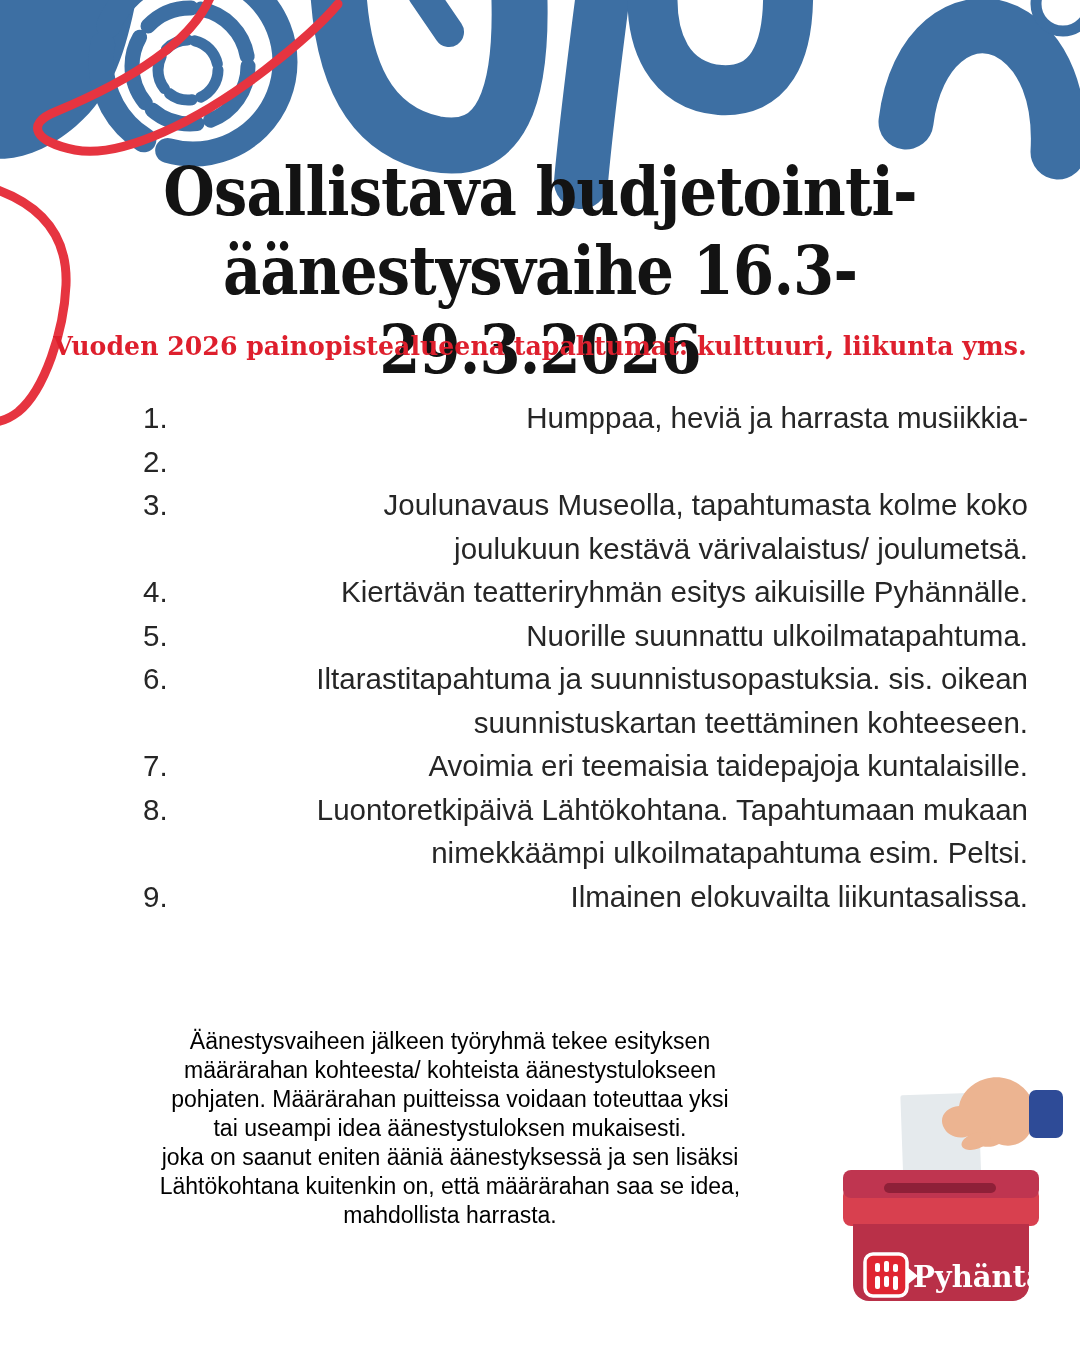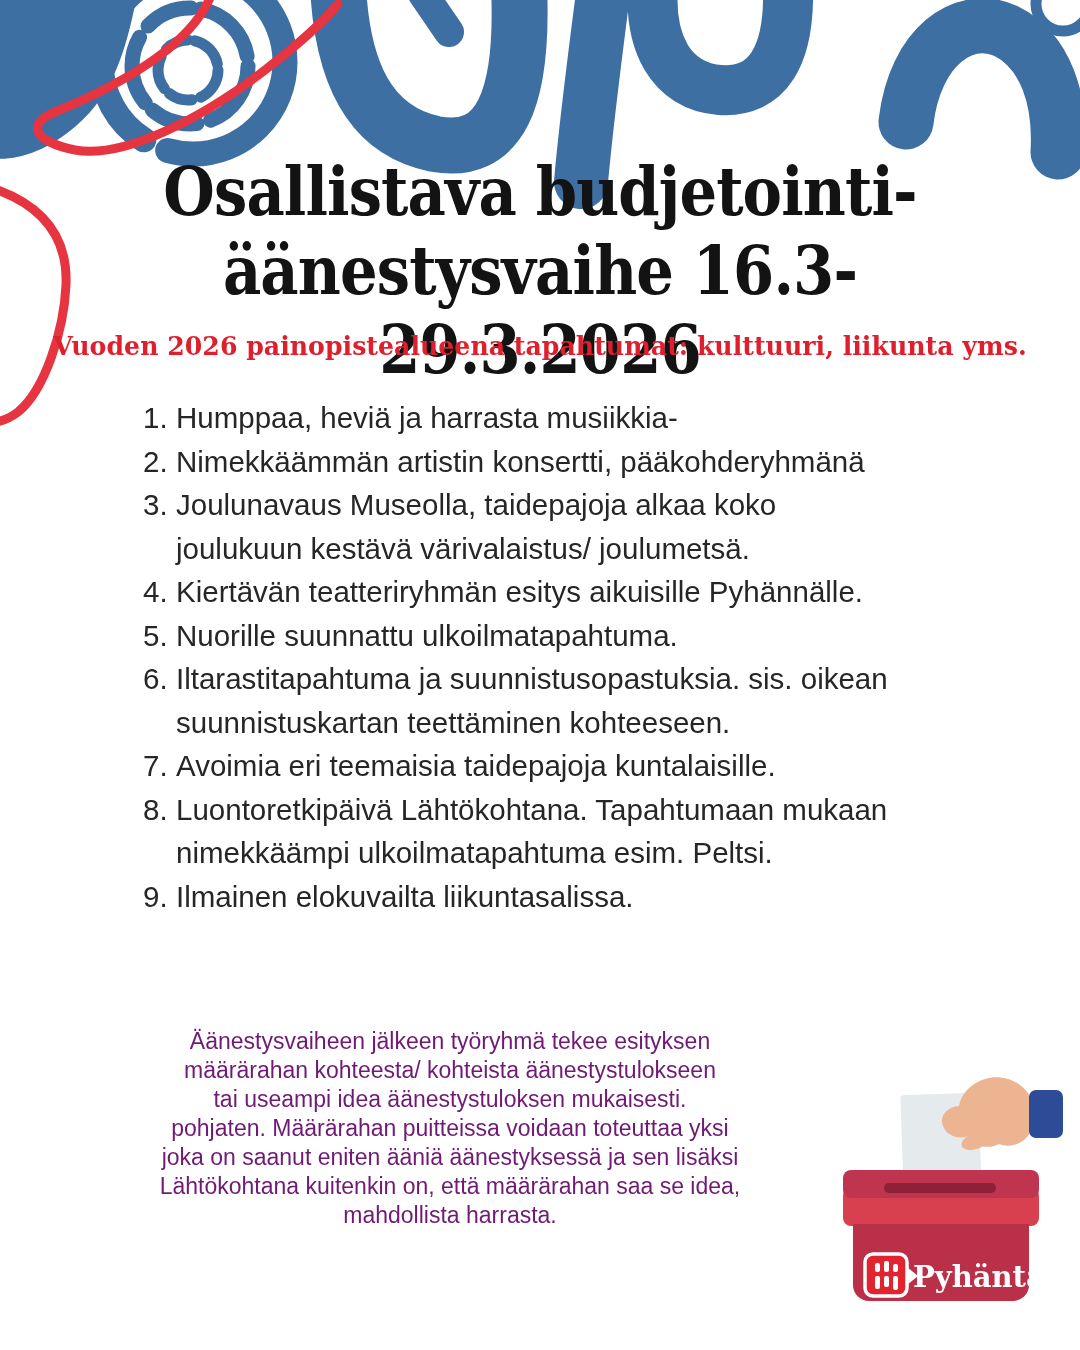--- a/index.html
+++ b/index.html
@@ -28,25 +28,25 @@
     font-weight:700;font-size:26px;line-height:32px;
     transform:scaleX(.97);transform-origin:50% 50%;
   }
 
   .ideas{
     position:absolute;left:143px;top:396px;width:885px;
     color:#262626;font-size:29.5px;line-height:43.5px;
   }
   .li{display:flex;align-items:flex-start;}
   .num{flex:0 0 33px;}
-  .itext{flex:1;}
+  .itext{flex:1;text-align:right;}
 
   .footer{
     position:absolute;left:95px;top:1027px;width:710px;
-    text-align:center;color:#701a75;
+    text-align:center;color:#000000;
     font-size:23px;line-height:29px;
   }
 
   .ballot{position:absolute;left:828px;top:1058px;}
   .logo-text{
     font-family:"DejaVu Serif","Liberation Serif",serif;
     font-weight:700;font-size:29px;
   }
 </style>
 </head>
@@ -89,27 +89,26 @@
   <div class="ideas">
     <div class="li">
       <span class="num">1.</span>
       <span class="itext">
         <div>Humppaa, heviä ja harrasta musiikkia-</div>
       </span>
     </div>
     <div class="li">
       <span class="num">2.</span>
       <span class="itext">
-        <div>Nimekkäämmän artistin konsertti, pääkohderyhmänä</div>
       </span>
     </div>
     <div class="li">
       <span class="num">3.</span>
       <span class="itext">
-        <div>Joulunavaus Museolla, taidepajoja alkaa koko</div>
+        <div>Joulunavaus Museolla, tapahtumasta kolme koko</div>
         <div>joulukuun kestävä värivalaistus/ joulumetsä.</div>
       </span>
     </div>
     <div class="li">
       <span class="num">4.</span>
       <span class="itext">
         <div>Kiertävän teatteriryhmän esitys aikuisille Pyhännälle.</div>
       </span>
     </div>
     <div class="li">
@@ -142,22 +141,22 @@
       <span class="num">9.</span>
       <span class="itext">
         <div>Ilmainen elokuvailta liikuntasalissa.</div>
       </span>
     </div>
   </div>
 
   <div class="footer">
     <div>Äänestysvaiheen jälkeen työryhmä tekee esityksen</div>
     <div>määrärahan kohteesta/ kohteista äänestystulokseen</div>
+    <div>pohjaten. Määrärahan puitteissa voidaan toteuttaa yksi</div>
     <div>tai useampi idea äänestystuloksen mukaisesti.</div>
-    <div>pohjaten. Määrärahan puitteissa voidaan toteuttaa yksi</div>
     <div>joka on saanut eniten ääniä äänestyksessä ja sen lisäksi</div>
     <div>Lähtökohtana kuitenkin on, että määrärahan saa se idea,</div>
     <div>mahdollista harrasta.</div>
   </div>
 
   <svg class="ballot" width="250" height="292" viewBox="0 0 250 292">
 
     <rect x="74" y="36" width="78" height="96" rx="2" transform="rotate(-2 113 84)" fill="#e5eaed"></rect>
 
     <g>

